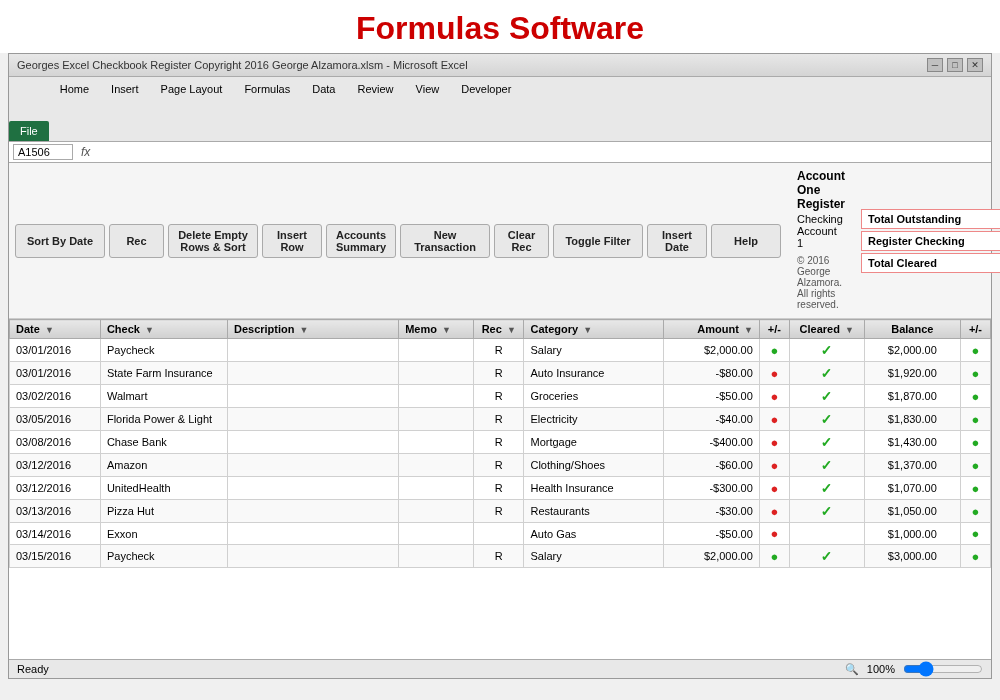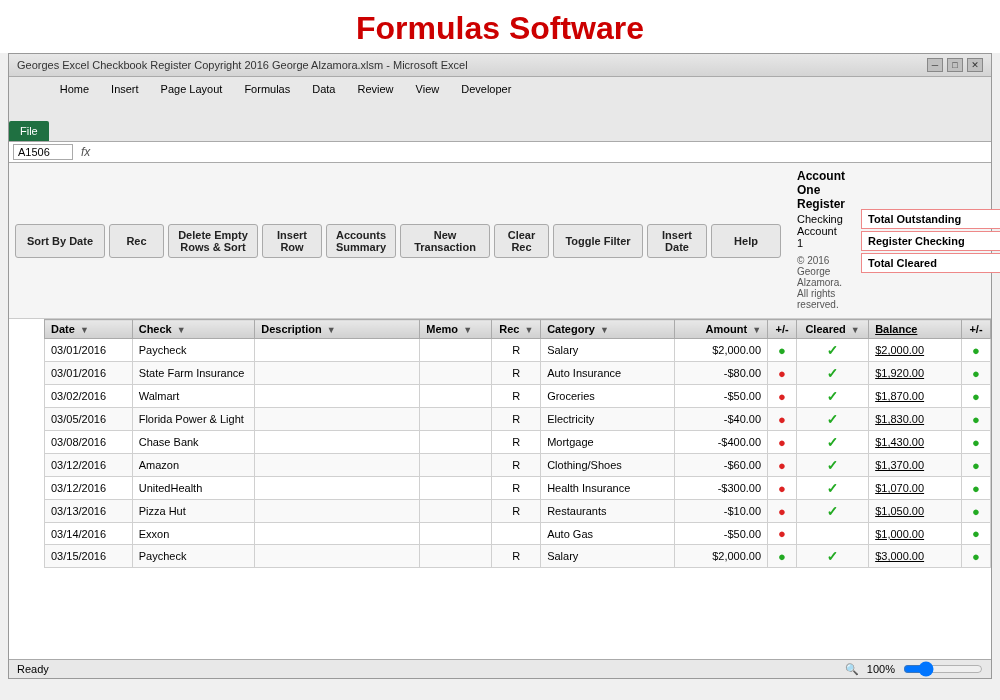--- a/index.html
+++ b/index.html
@@ -169,21 +169,21 @@
 
     .col-date { width: 85px; }
     .col-check { width: 80px; }
     .col-desc { width: 160px; }
     .col-memo { width: 70px; }
     .col-rec { width: 35px; text-align: center; }
     .col-cat { width: 130px; }
     .col-amount { width: 90px; text-align: right; }
     .col-plus { width: 28px; text-align: center; }
     .col-cleared { width: 70px; text-align: center; }
-    .col-balance { width: 90px; text-align: left; text-decoration: underline; }
+    .col-balance { width: 90px; text-align: center; }
     .col-plusminus { width: 28px; text-align: center; }
 
     .dot { font-size: 13px; }
     .dot-r { color: #dd2222; }
     .dot-g { color: #22aa22; }
     .checkmark { color: #22aa22; font-size: 14px; font-weight: bold; }
 
     
     .status-bar {
       background: #e8e8e8;
@@ -277,21 +277,21 @@
         <div class="summary-row">
           <div class="summary-label">Total Cleared</div>
           <div class="summary-value">$3,050.00</div>
           <div class="summary-dot">
               <span class="dot dot-g">●</span>
             </div>
         </div>
       </div>
     </div>
 
-    <div class="spreadsheet" style="height:340px; overflow-y:auto;padding-left:35px;">
+    <div class="spreadsheet" style="height:340px; overflow-y:auto;">
       <table>
         <thead>
           <tr>
             <th class="col-date">Date <span class="filter-btn">▼</span></th>
             <th class="col-check">Check <span class="filter-btn">▼</span></th>
             <th class="col-desc">Description <span class="filter-btn">▼</span></th>
             <th class="col-memo">Memo <span class="filter-btn">▼</span></th>
             <th class="col-rec">Rec <span class="filter-btn">▼</span></th>
             <th class="col-cat">Category <span class="filter-btn">▼</span></th>
             <th class="col-amount">Amount <span class="filter-btn">▼</span></th>
@@ -393,21 +393,21 @@
     <td class="col-balance">$1,070.00</td>
     <td class="col-plusminus"><span class="dot dot-g">●</span></td>
   </tr>
             <tr>
     <td class="col-date">03/13/2016</td>
     <td class="col-check">Pizza Hut</td>
     <td class="col-desc"></td>
     <td class="col-memo"></td>
     <td class="col-rec">R</td>
     <td class="col-cat">Restaurants</td>
-    <td class="col-amount">-$10.00</td>
+    <td class="col-amount">-$30.00</td>
     <td class="col-plus"><span class="dot dot-r">●</span></td>
     <td class="col-cleared"><span class="checkmark">✓</span></td>
     <td class="col-balance">$1,050.00</td>
     <td class="col-plusminus"><span class="dot dot-g">●</span></td>
   </tr>
             <tr>
     <td class="col-date">03/14/2016</td>
     <td class="col-check">Exxon</td>
     <td class="col-desc"></td>
     <td class="col-memo"></td>

